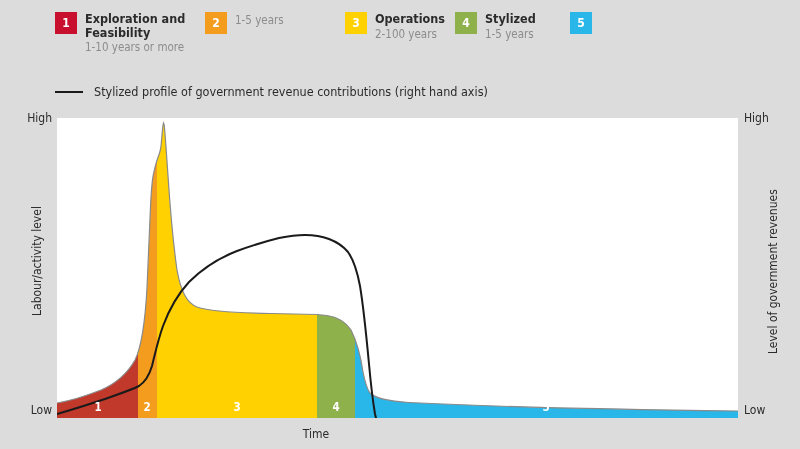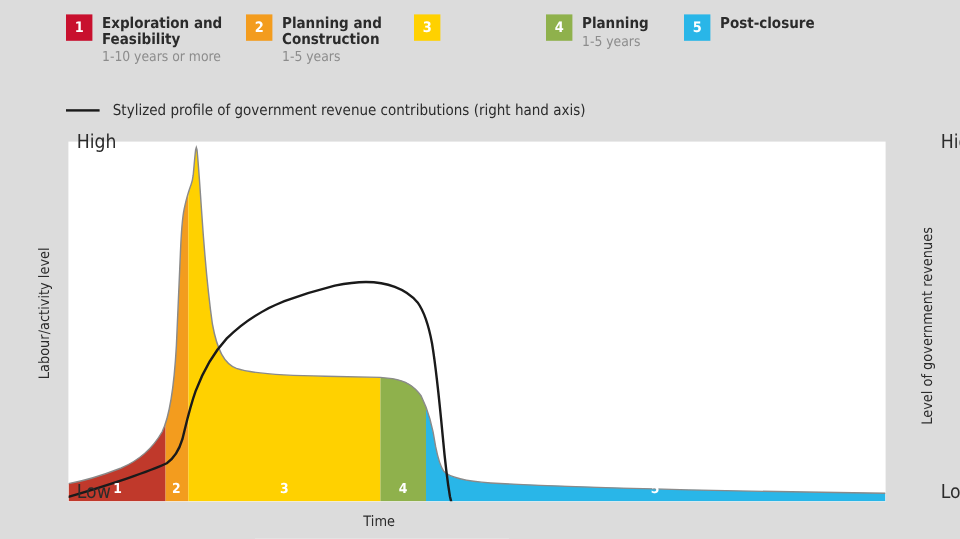--- a/index.html
+++ b/index.html
@@ -32,21 +32,21 @@
   .lg-dash{width:28px;height:0;border-top:2px solid #1a1a1a;flex:0 0 28px;}
   .lg-linetext{margin-left:11px;font-size:12.5px;color:#2b2b2b;line-height:14px;}
 
   
   .plot{
     position:absolute;left:57px;top:118px;width:681px;height:300px;
     background:#ffffff;overflow:hidden;
   }
   .plot svg{display:block;width:681px;height:300px;}
 
-  .axis-lab{position:absolute;font-size:16px;color:#2b2b2b;line-height:12px;margin-left:40px;}
+  .axis-lab{position:absolute;font-size:12px;color:#2b2b2b;line-height:12px;}
   .ax-high-l{left:24px;top:112px;text-align:right;width:28px;}
   .ax-low-l{left:24px;top:404px;text-align:right;width:28px;}
   .ax-high-r{left:744px;top:112px;}
   .ax-low-r{left:744px;top:404px;}
 
   .ax-vert{
     position:absolute;font-size:12px;color:#2b2b2b;white-space:nowrap;
     transform-origin:0 0;
   }
   .ax-vert-l{left:30px;top:316px;transform:rotate(-90deg);}
@@ -74,42 +74,43 @@
       <div class="lg-text">
         <div class="lg-title">Exploration and
 Feasibility</div>
         <div class="lg-sub">1-10 years or more</div>
       </div>
     </div>
 
     <div class="lg-item" style="left:205px;">
       <div class="lg-chip" style="background:#f39c1e;">2</div>
       <div class="lg-text">
-        <div class="lg-title">Planning and
-Construction</div>
         <div class="lg-sub">1-5 years</div>
       </div>
     </div>
 
     <div class="lg-item" style="left:345px;">
       <div class="lg-chip" style="background:#ffd100;">3</div>
+      <div class="lg-text">
+        <div class="lg-title">Operations</div>
+        <div class="lg-sub">2-100 years</div>
+      </div>
     </div>
 
     <div class="lg-item" style="left:455px;">
       <div class="lg-chip" style="background:#8fb14c;">4</div>
       <div class="lg-text">
-        <div class="lg-title">Planning</div>
+        <div class="lg-title">Stylized</div>
         <div class="lg-sub">1-5 years</div>
       </div>
     </div>
 
     <div class="lg-item" style="left:570px;">
       <div class="lg-chip" style="background:#29b6e8;">5</div>
       <div class="lg-text">
-        <div class="lg-title">Post-closure</div>
       </div>
     </div>
 
     <div class="lg-line">
       <span class="lg-dash"></span>
       <span class="lg-linetext">Stylized profile of government revenue contributions (right hand axis)</span>
     </div>
   </div>
 
   <div class="plot">

